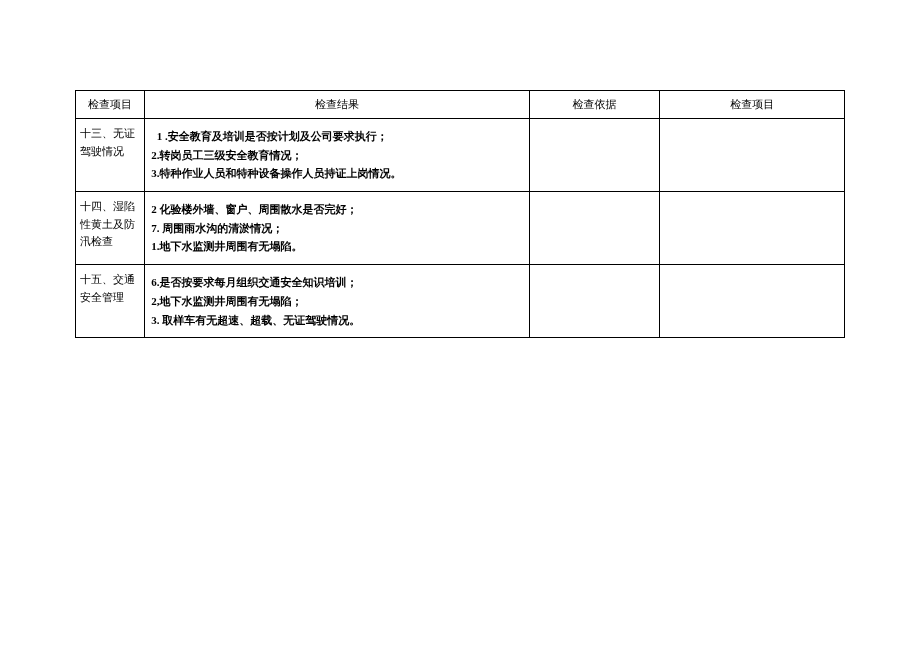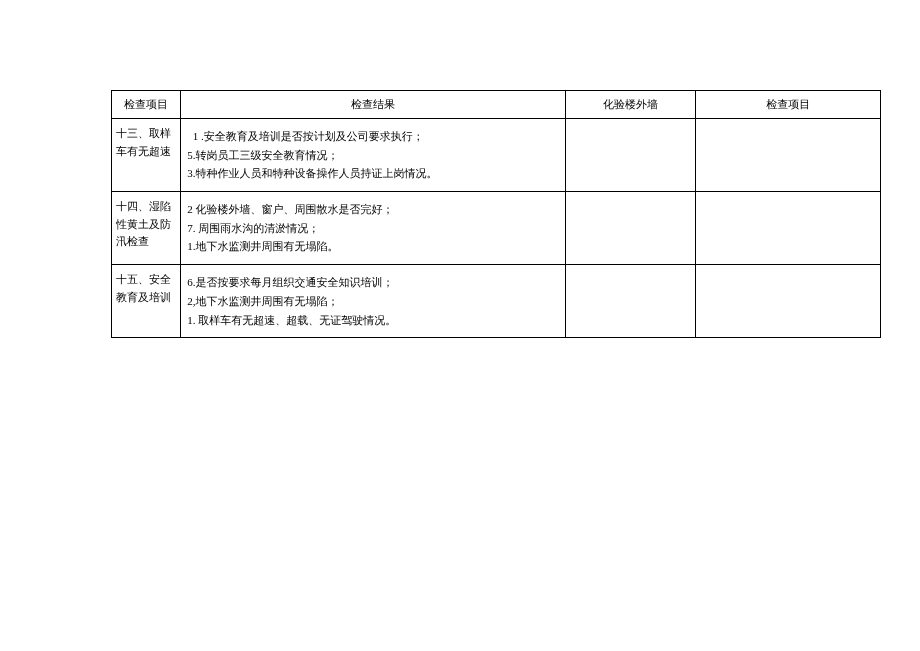--- a/index.html
+++ b/index.html
@@ -9,21 +9,20 @@
     }
     body {
       background: #ffffff;
       font-family: "SimSun", "宋体", serif;
       padding: 90px 75px;
     }
     table {
       border-collapse: collapse;
       width: 100%;
       table-layout: fixed;
-      margin-left: 36px;
     }
     th, td {
       border: 1px solid #000;
       padding: 6px 4px;
       font-size: 11px;
       vertical-align: top;
       color: #000;
     }
     th {
       text-align: center;
@@ -31,20 +30,21 @@
       vertical-align: middle;
       height: 28px;
     }
     col.col1 { width: 9%; }
     col.col2 { width: 50%; }
     col.col3 { width: 17%; }
     col.col4 { width: 24%; }
     .content-cell {
       padding: 8px 6px;
       line-height: 1.7;
+      font-weight: bold;
     }
     .content-line {
       display: block;
     }
     .content-line.first {
       padding-left: 0.5em;
     }
     .item-cell {
       line-height: 1.6;
     }
@@ -56,49 +56,49 @@
   <colgroup>
     <col class="col1">
     <col class="col2">
     <col class="col3">
     <col class="col4">
   </colgroup>
   <thead>
     <tr>
       <th>检查项目</th>
       <th>检查结果</th>
-      <th>化验楼外墙</th>
+      <th>检查依据</th>
       <th>检查项目</th>
     </tr>
   </thead>
   <tbody>
     <tr>
-      <td class="item-cell">十三、取样车有无超速</td>
+      <td class="item-cell">十三、无证驾驶情况</td>
       <td class="content-cell">
         <span class="content-line first">1   .安全教育及培训是否按计划及公司要求执行；</span>
-        <span class="content-line">5.转岗员工三级安全教育情况；</span>
+        <span class="content-line">2.转岗员工三级安全教育情况；</span>
         <span class="content-line">3.特种作业人员和特种设备操作人员持证上岗情况。</span>
       </td>
       <td></td>
       <td></td>
     </tr>
     <tr>
       <td class="item-cell">十四、湿陷性黄土及防汛检查</td>
       <td class="content-cell">
         <span class="content-line">2 化验楼外墙、窗户、周围散水是否完好；</span>
         <span class="content-line">7. 周围雨水沟的清淤情况；</span>
         <span class="content-line">1.地下水监测井周围有无塌陷。</span>
       </td>
       <td></td>
       <td></td>
     </tr>
     <tr>
-      <td class="item-cell">十五、安全教育及培训</td>
+      <td class="item-cell">十五、交通安全管理</td>
       <td class="content-cell">
         <span class="content-line">6.是否按要求每月组织交通安全知识培训；</span>
         <span class="content-line">2,地下水监测井周围有无塌陷；</span>
-        <span class="content-line">1. 取样车有无超速、超载、无证驾驶情况。</span>
+        <span class="content-line">3. 取样车有无超速、超载、无证驾驶情况。</span>
       </td>
       <td></td>
       <td></td>
     </tr>
   </tbody>
 </table>
 
 </body></html>

